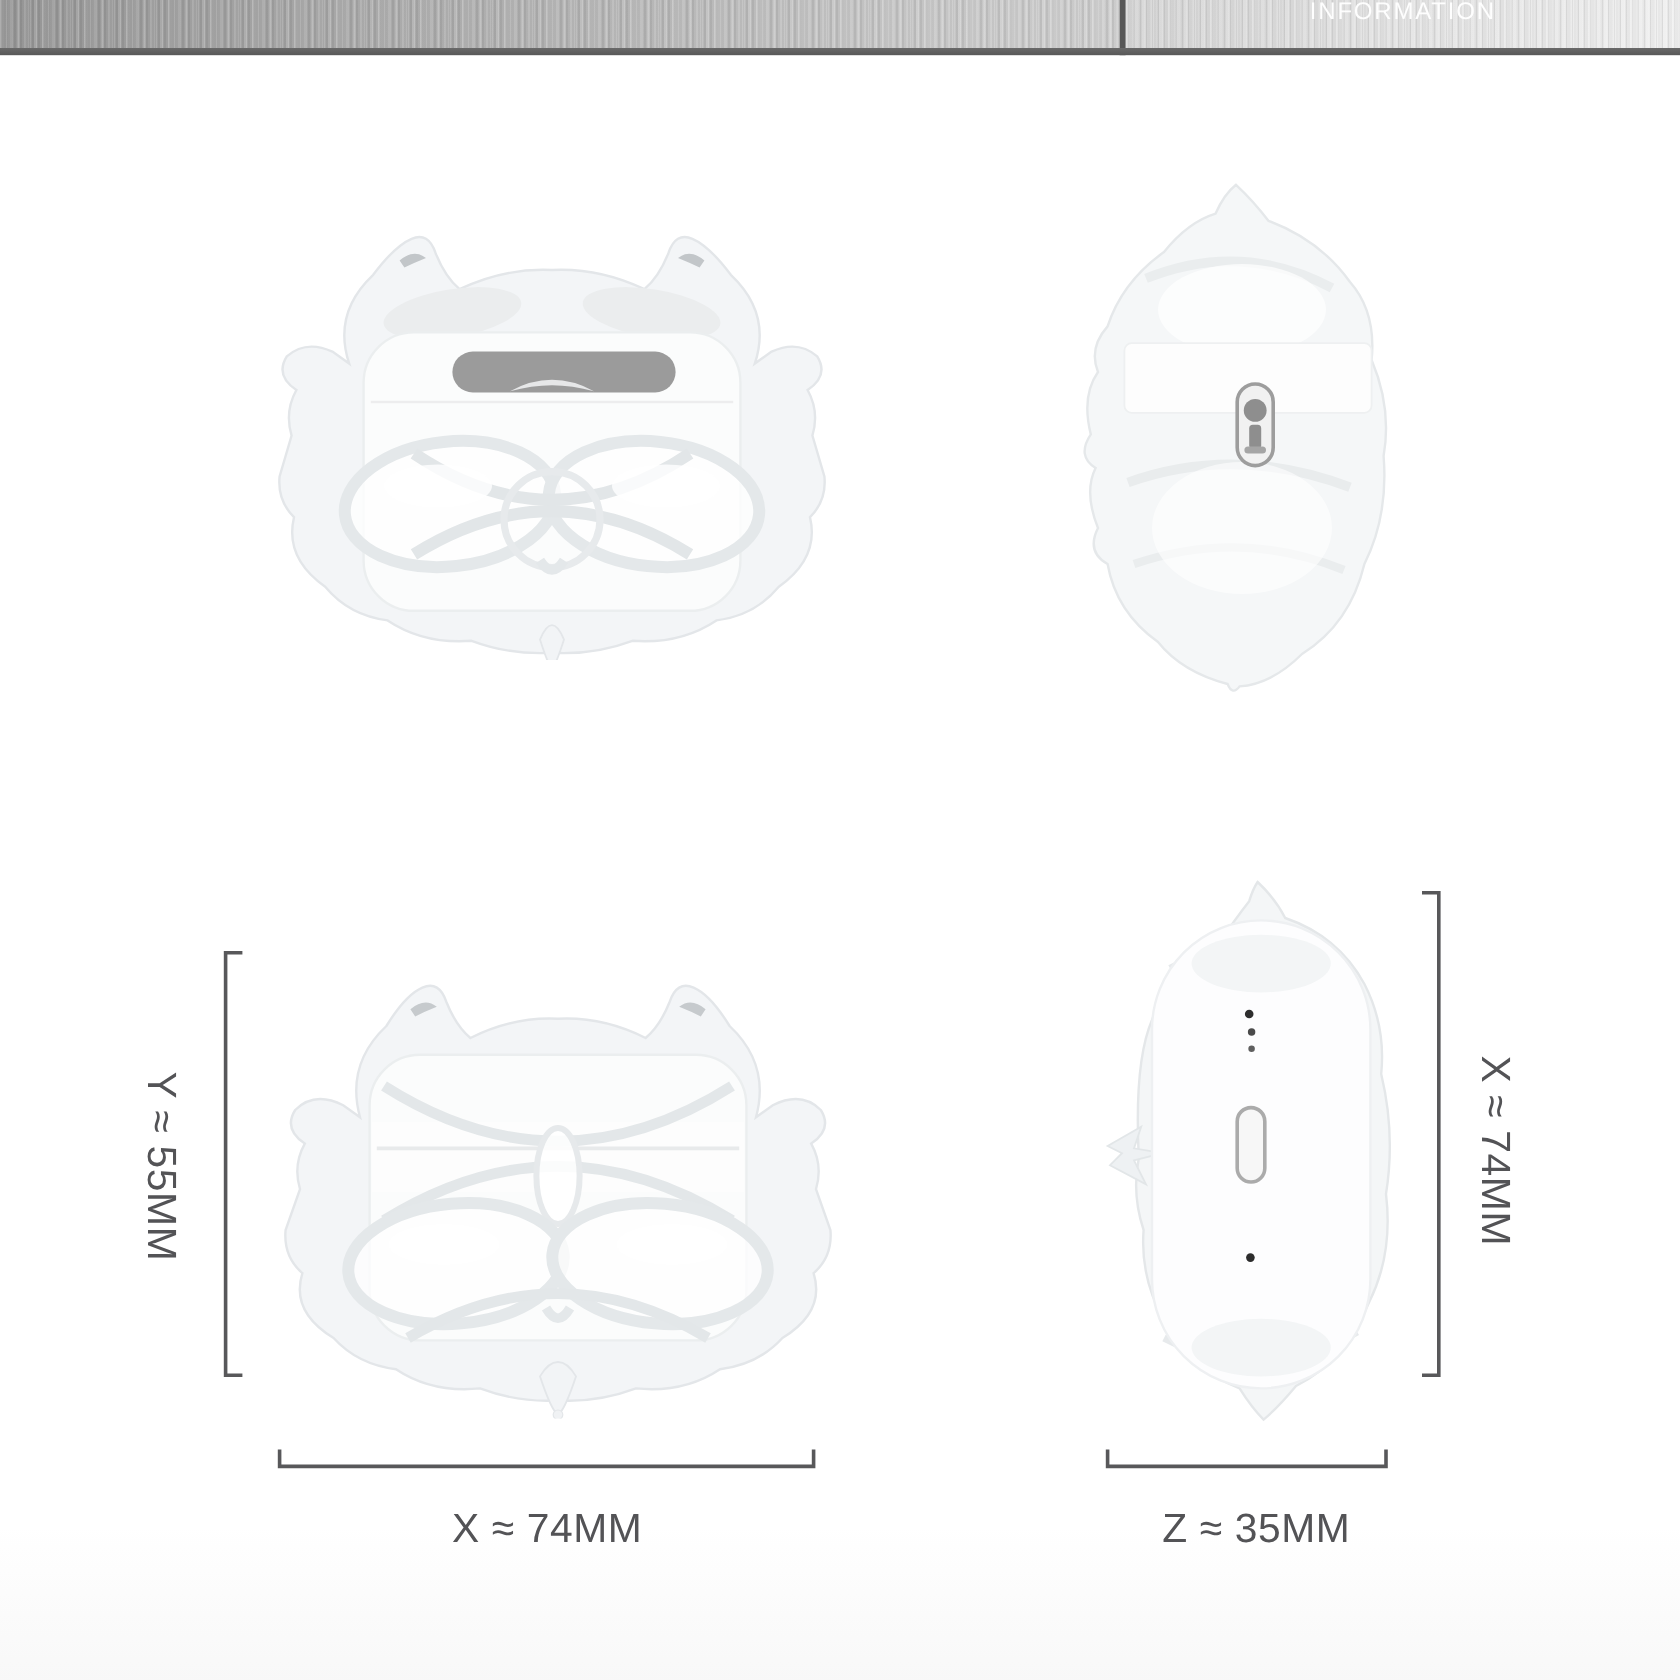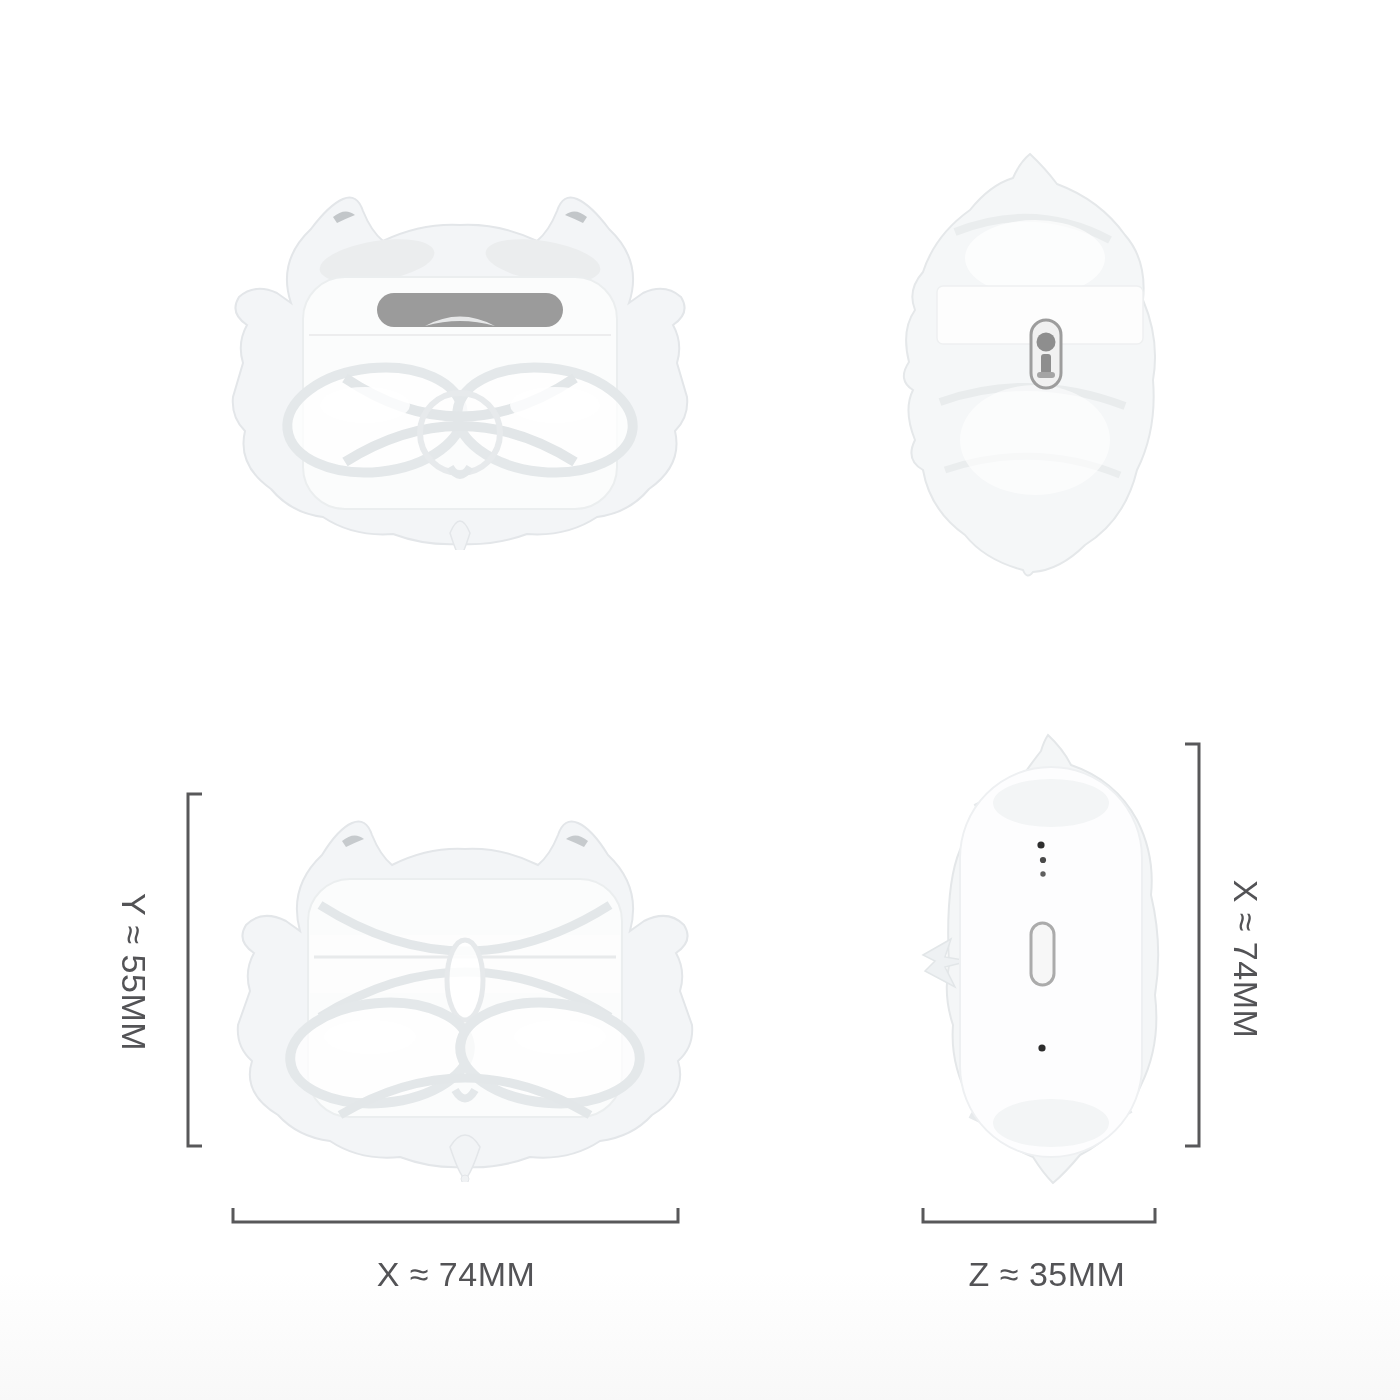--- a/index.html
+++ b/index.html
@@ -46,20 +46,27 @@
     position:absolute;left:0;bottom:0;width:1400px;height:130px;
     background:linear-gradient(180deg,rgba(130,130,130,0) 0%,rgba(130,130,130,.055) 100%);
     pointer-events:none;
   }
 </style>
 </head>
 <body>
 
 <div class="page">
 
+  <div class="header">
+    <div class="hdr-seg hdr-left"></div>
+    <div class="hdr-seg hdr-right"></div>
+    <div class="hdr-divider"></div>
+    <div class="hdr-border"></div>
+    <span class="hdr-title">INFORMATION</span>
+  </div>
 
   <svg class="view v-front-open" viewBox="0 0 470 385">
     <g>
       <path d="M 22 160 Q 4 148 14 132 Q 30 118 52 128 L 66 138
                Q 52 96 86 64 Q 104 40 118 34 Q 132 28 138 46 Q 146 66 158 76
                Q 196 58 235 60 Q 274 58 312 76 Q 324 66 332 46 Q 338 28 352 34 Q 366 40 384 64 Q 418 96 404 138
                L 418 128 Q 440 118 456 132 Q 466 148 448 160
                Q 458 178 452 198 L 462 232 Q 464 252 450 266
                Q 458 300 424 324 Q 404 348 372 352 Q 342 372 302 369 Q 270 381 235 379
                Q 200 381 168 369 Q 128 372 98 352 Q 66 348 46 324 Q 12 300 20 266

